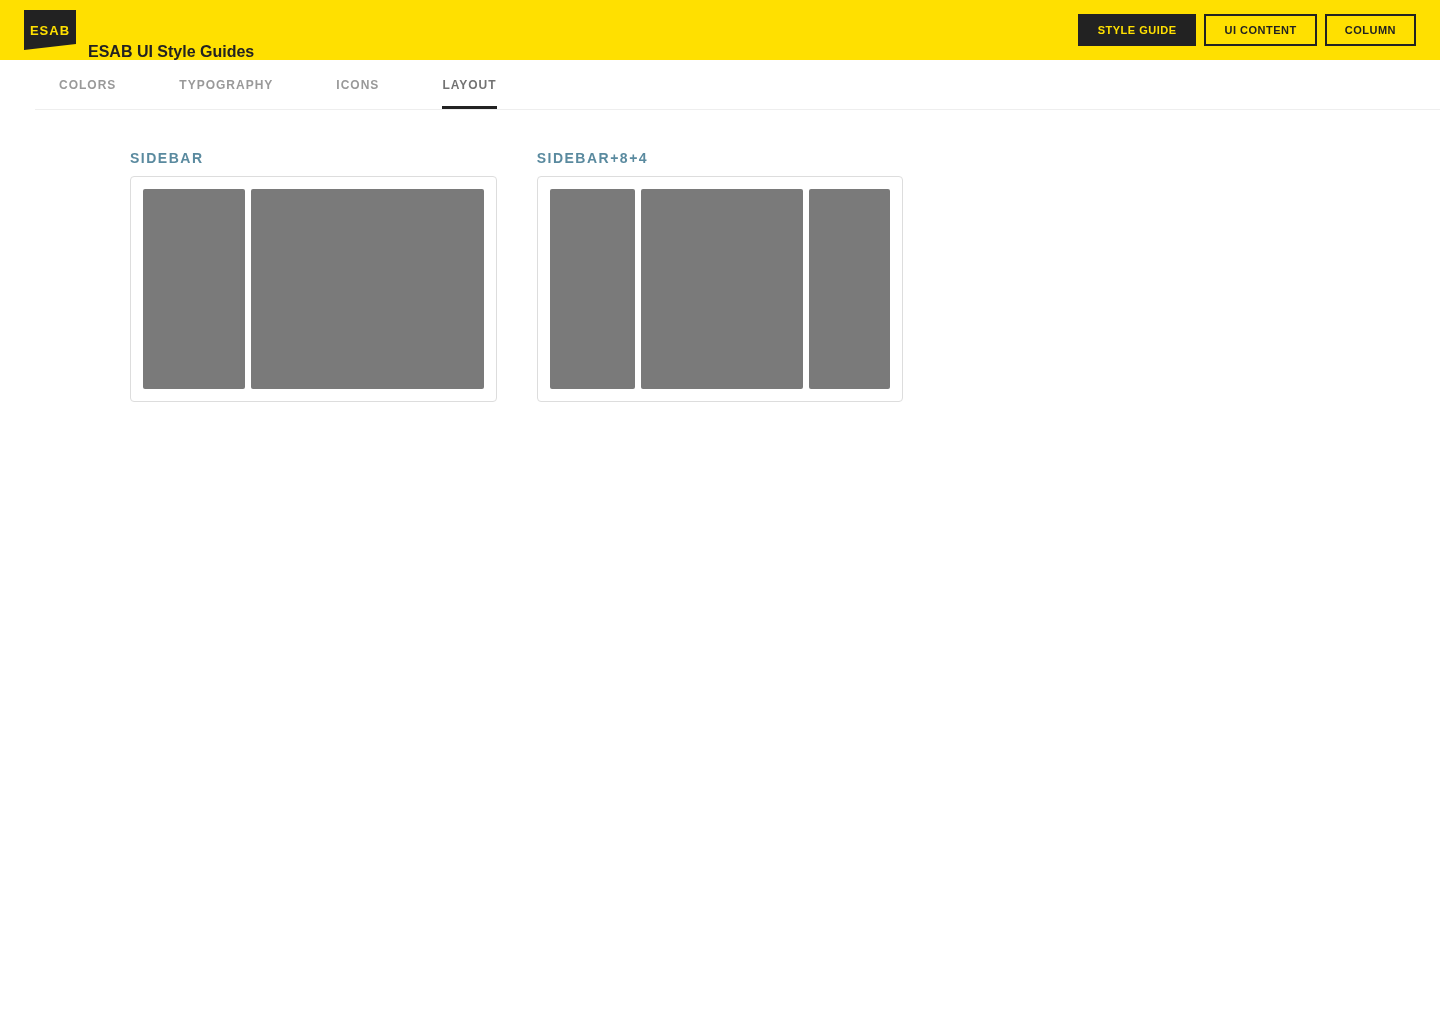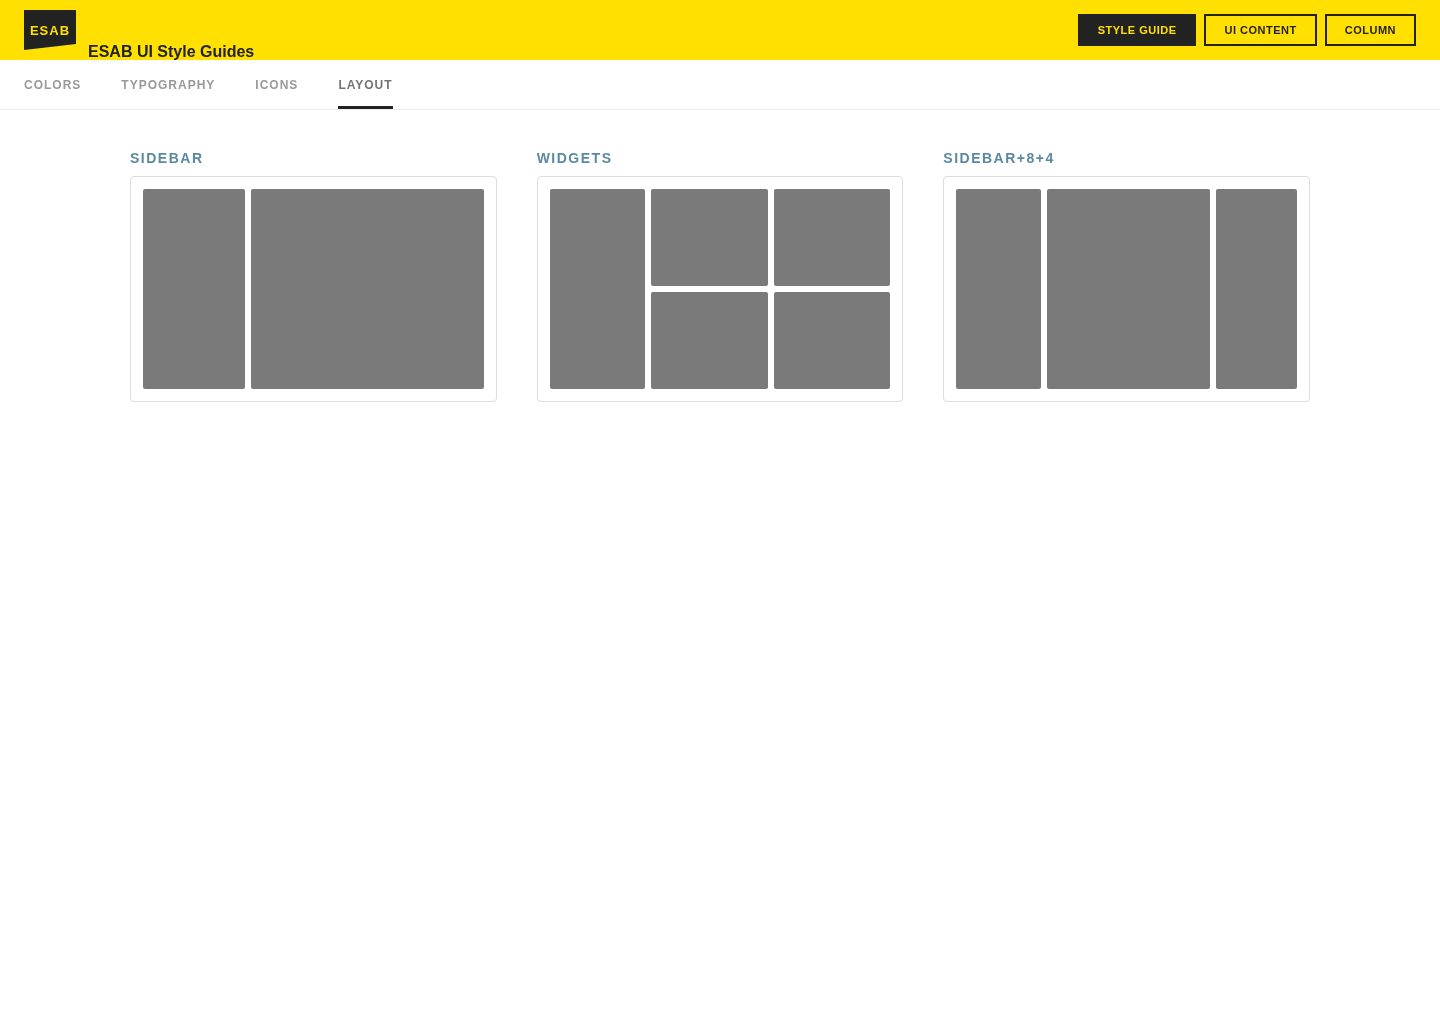--- a/index.html
+++ b/index.html
@@ -66,21 +66,22 @@
     .nav-btn.active {
       background: #222;
       color: #FFE000;
     }
 
     
     .tabs {
       display: flex;
       padding: 0 24px;
       border-bottom: 1px solid #eee;
-      gap: 40px;
+      gap: 63px;
+      margin-left: 35px;
     }
     .tab {
       padding: 18px 0 14px;
       font-size: 12px;
       font-weight: 600;
       letter-spacing: 1px;
       color: #999;
       cursor: pointer;
       border-bottom: 3px solid transparent;
       text-transform: uppercase;
@@ -242,38 +243,20 @@
     <div class="layout-item">
       <span class="layout-label">SIDEBAR</span>
       <div class="layout-card">
         <div class="preview preview-sidebar">
           <div class="block col-narrow"></div>
           <div class="block col-wide"></div>
         </div>
       </div>
     </div>
 
-    <div class="layout-item">
-      <span class="layout-label">WIDGETS</span>
-      <div class="layout-card">
-        <div class="preview preview-widgets">
-          <div class="block col-narrow"></div>
-          <div class="col-right">
-            <div class="row">
-              <div class="block"></div>
-              <div class="block"></div>
-            </div>
-            <div class="row">
-              <div class="block"></div>
-              <div class="block"></div>
-            </div>
-          </div>
-        </div>
-      </div>
-    </div>
 
     <div class="layout-item">
       <span class="layout-label">SIDEBAR+8+4</span>
       <div class="layout-card">
         <div class="preview preview-sidebar84">
           <div class="block col-narrow"></div>
           <div class="block col-mid"></div>
           <div class="block col-right2"></div>
         </div>
       </div>

